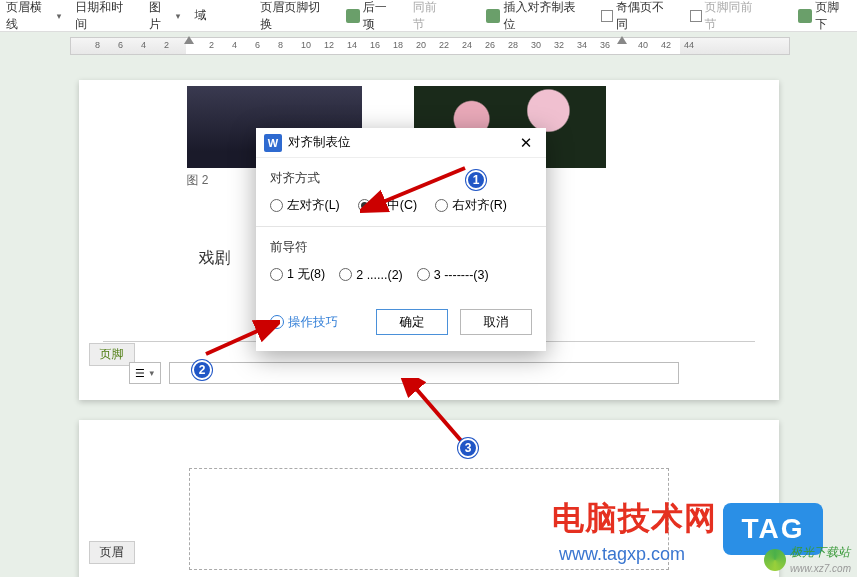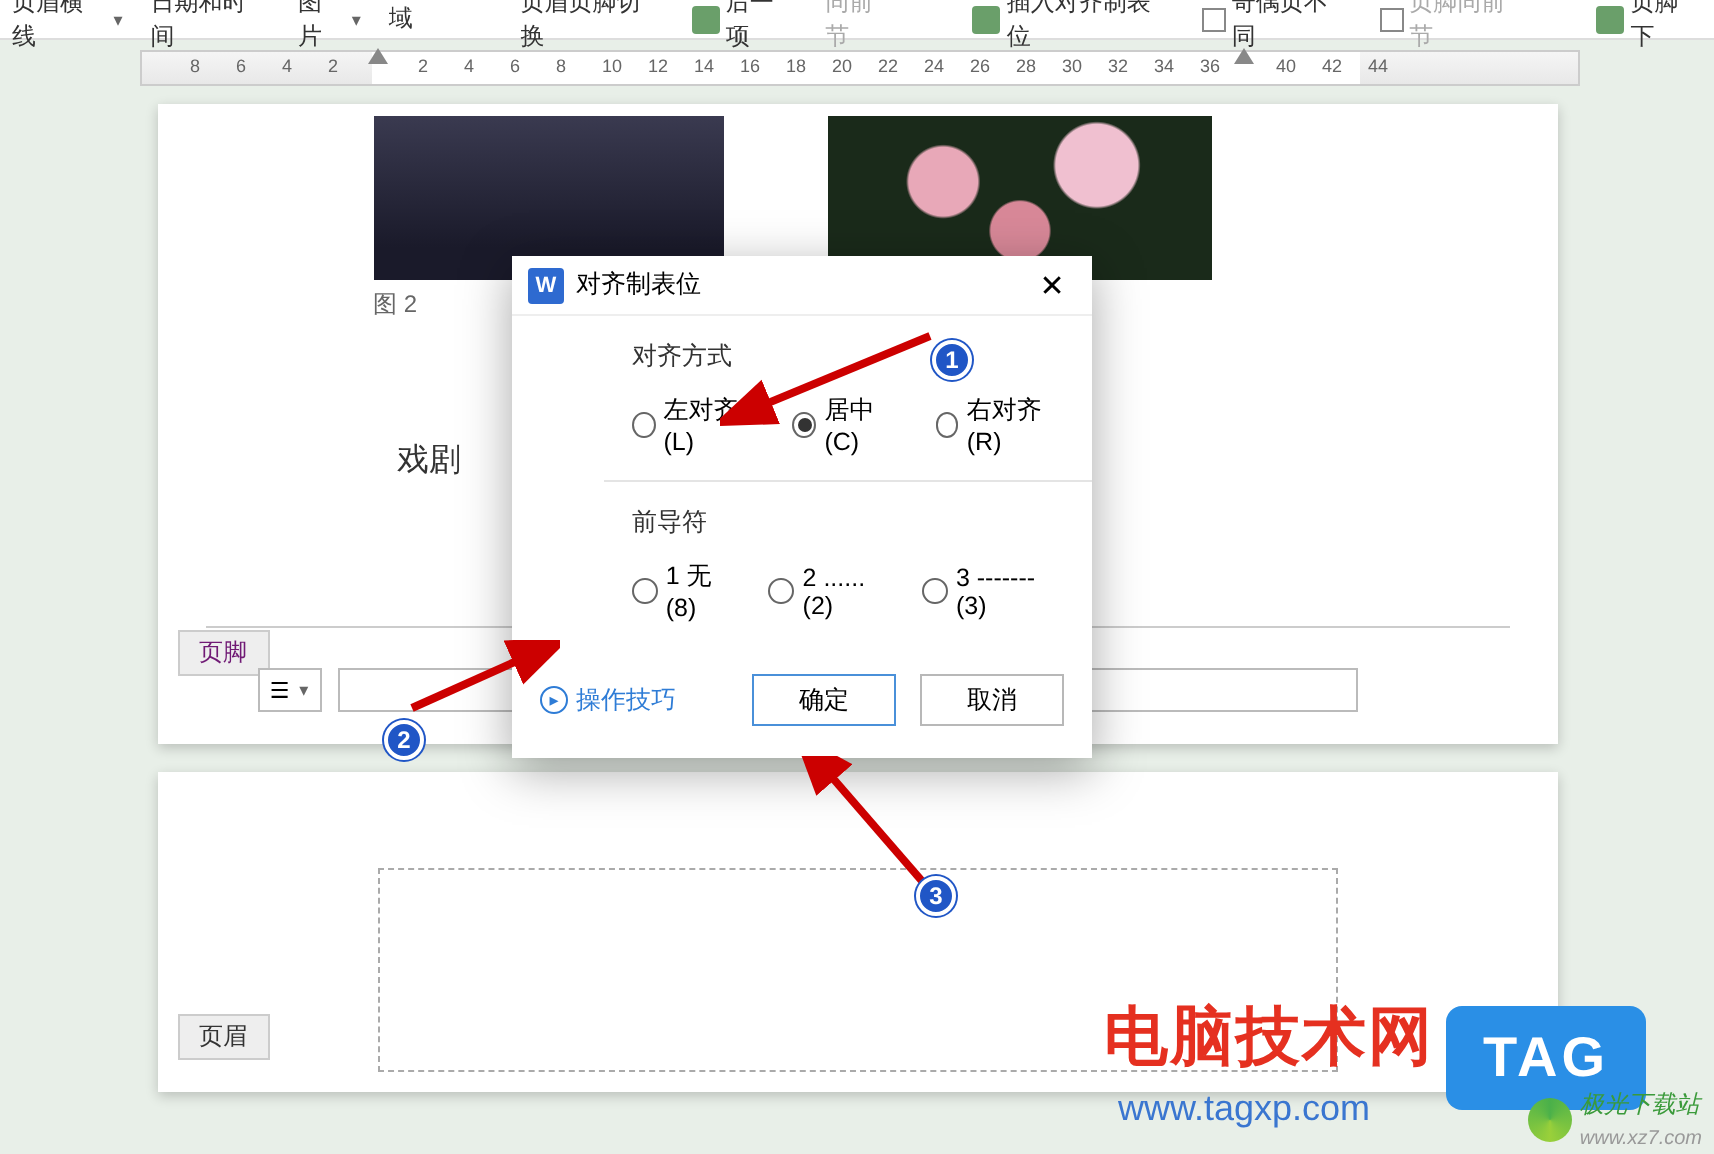--- a/index.html
+++ b/index.html
@@ -1,55 +1,55 @@
 <!DOCTYPE html>
 <html><head>
 <meta charset="utf-8">
 <style>
 * { margin: 0; padding: 0; box-sizing: border-box; font-family: "Microsoft YaHei", sans-serif; }
 body { background: #e8efe8; width: 857px; height: 577px; overflow: hidden; position: relative; }
 
-.toolbar { background: #fff; height: 20px; display: flex; align-items: center; padding: 0 6px; font-size: 12px; gap: 14px; border-bottom: 1px solid #ddd; }
+.toolbar { background: #fff; height: 32px; display: flex; align-items: center; padding: 0 6px; font-size: 12px; gap: 14px; border-bottom: 1px solid #ddd; }
 .toolbar-item { display: flex; align-items: center; gap: 3px; color: #333; cursor: pointer; }
 .toolbar-item.disabled { color: #aaa; }
 .chev { font-size: 9px; color: #666; }
 .tb-icon { display: inline-block; width: 14px; height: 14px; background: #6a9f6a; border-radius: 2px; }
 .tb-check { display: inline-block; width: 12px; height: 12px; border: 1px solid #888; background: #fff; }
 
 .ruler-area { height: 28px; display: flex; align-items: center; }
 .ruler { margin-left: 70px; width: 720px; height: 18px; background: linear-gradient(#f5f5f5,#e8e8e8); border: 1px solid #ccc; position: relative; font-size: 9px; color: #666; display: flex; align-items: center; }
 .ruler-num { position: absolute; top: 2px; }
 .ruler-white { position: absolute; left: 115px; width: 494px; top: 0; bottom: 0; background: #fff; }
 .ruler-pointer { position: absolute; top: -2px; width: 0; height: 0; border-left: 5px solid transparent; border-right: 5px solid transparent; border-bottom: 8px solid #888; }
 
-.page { background: #fff; margin: 4px auto; width: 700px; min-height: 320px; box-shadow: 0 2px 6px rgba(0,0,0,0.2); position: relative; padding: 12px 20px; }
+.page { background: #fff; margin: 20px auto; width: 700px; min-height: 320px; box-shadow: 0 2px 6px rgba(0,0,0,0.2); position: relative; padding: 12px 20px; }
 .page2 { background: #fff; margin: 14px auto 0; width: 700px; height: 160px; box-shadow: 0 2px 6px rgba(0,0,0,0.2); position: relative; padding: 12px 20px; }
 
 .img-placeholder { position: absolute; background: #2a2a3a; }
 .img1 { left: 108px; top: 6px; width: 175px; height: 82px; background: linear-gradient(180deg, #3a3a50 0%, #1a1a2a 80%); }
 .img2 { left: 335px; top: 6px; width: 192px; height: 82px; background: radial-gradient(circle at 30% 40%, #e8a8b8 0 12%, transparent 13%), radial-gradient(circle at 70% 30%, #f0c0d0 0 14%, transparent 15%), radial-gradient(circle at 50% 70%, #d88898 0 13%, transparent 14%), #1a2a1a; }
 .img-cap { position: absolute; left: 108px; top: 92px; font-size: 12px; color: #666; }
 
 .body-text { position: absolute; left: 120px; top: 168px; font-size: 16px; color: #333; }
 
-.footer-tag { position: absolute; left: 10px; bottom: 34px; background: #eee; border: 1px solid #ccc; padding: 2px 10px; font-size: 12px; color: #701a75; }
+.footer-tag { position: absolute; left: 10px; bottom: 34px; background: #eee; border: 1px solid #ccc; padding: 2px 10px; font-size: 12px; color: #4d7c0f; }
 .footer-line { position: absolute; left: 24px; right: 24px; bottom: 58px; height: 1px; border-top: 1px solid #ccc; }
 .footer-input-row { position: absolute; left: 50px; right: 100px; bottom: 14px; height: 26px; display: flex; align-items: center; gap: 8px; }
 .combo { width: 32px; height: 22px; border: 1px solid #bbb; background: #fff; display: flex; align-items: center; justify-content: space-around; font-size: 11px; padding: 0 3px; }
 .long-field { flex: 1; height: 22px; border: 1px solid #bbb; background: #fff; }
 
 .header-tag { position: absolute; left: 10px; bottom: 16px; background: #eee; border: 1px solid #ccc; padding: 2px 10px; font-size: 12px; color: #333; }
 .header-box { position: absolute; left: 110px; right: 110px; top: 48px; bottom: 10px; border: 1px dashed #aaa; }
 
 
 .dialog { position: absolute; left: 256px; top: 128px; width: 290px; background: #fff; box-shadow: 0 6px 24px rgba(0,0,0,0.35); z-index: 50; font-size: 12.5px; }
 .dlg-title { height: 30px; display: flex; align-items: center; padding: 0 8px; border-bottom: 1px solid #eee; }
 .dlg-ico { width: 18px; height: 18px; background: #2e6ad0; color: #fff; display: flex; align-items: center; justify-content: center; font-size: 11px; font-weight: bold; border-radius: 2px; margin-right: 6px; }
 .dlg-close { margin-left: auto; width: 24px; height: 24px; display: flex; align-items: center; justify-content: center; cursor: pointer; font-size: 15px; }
-.dlg-body { padding: 12px 14px 6px; margin-left: 46px; }
+.dlg-body { padding: 12px 14px 6px; }
 .grp-title { margin-bottom: 10px; color: #333; }
 .radio-row { display: flex; gap: 18px; align-items: center; margin-bottom: 12px; }
 .radio-row2 { display: flex; gap: 14px; align-items: center; margin-bottom: 10px; }
 .rd { display: flex; align-items: center; gap: 4px; cursor: pointer; }
 .rd-circle { width: 13px; height: 13px; border: 1px solid #666; border-radius: 50%; display: flex; align-items: center; justify-content: center; }
 .rd-dot { width: 7px; height: 7px; background: #333; border-radius: 50%; }
 .base-row { display: flex; align-items: center; gap: 16px; margin-bottom: 12px; }
 .dd { width: 78px; height: 22px; border: 1px solid #aaa; background: #f7f7f7; display: flex; align-items: center; justify-content: space-between; padding: 0 6px; font-size: 12px; }
 .sep { border-top: 1px solid #e4e4e4; margin: 6px -14px 12px; }
 .dlg-foot { display: flex; align-items: center; padding: 10px 14px 16px; gap: 12px; }

